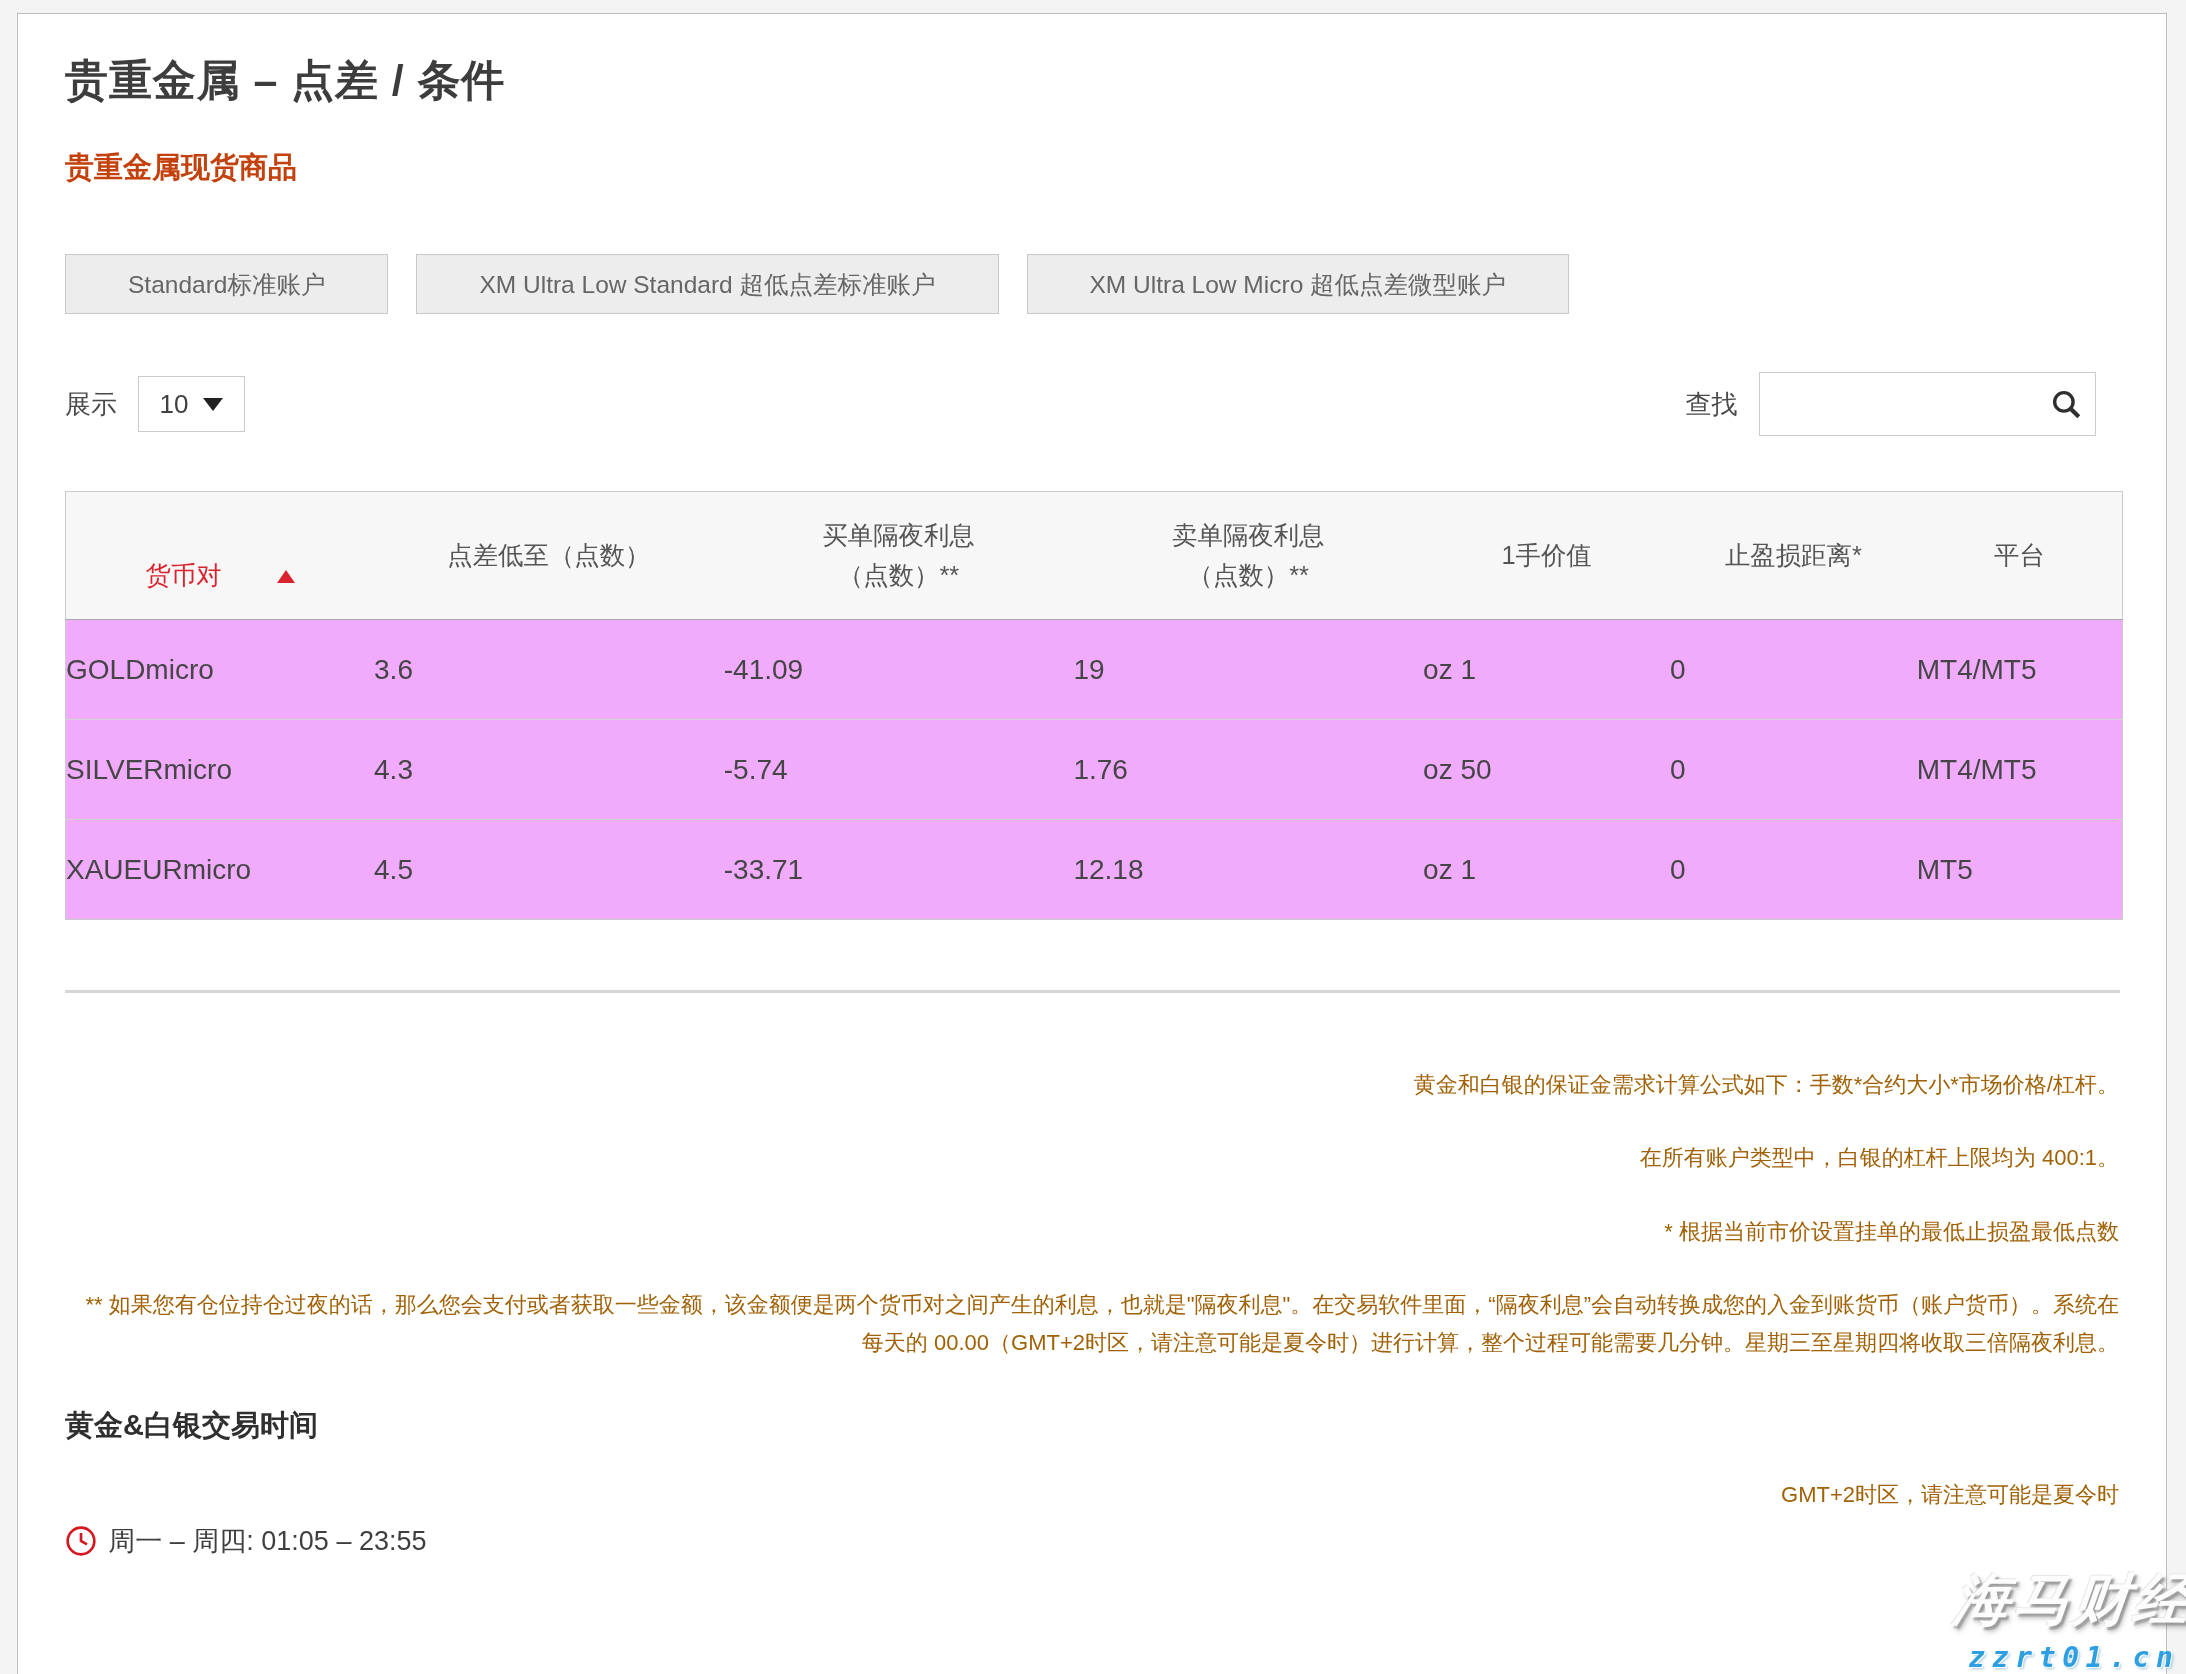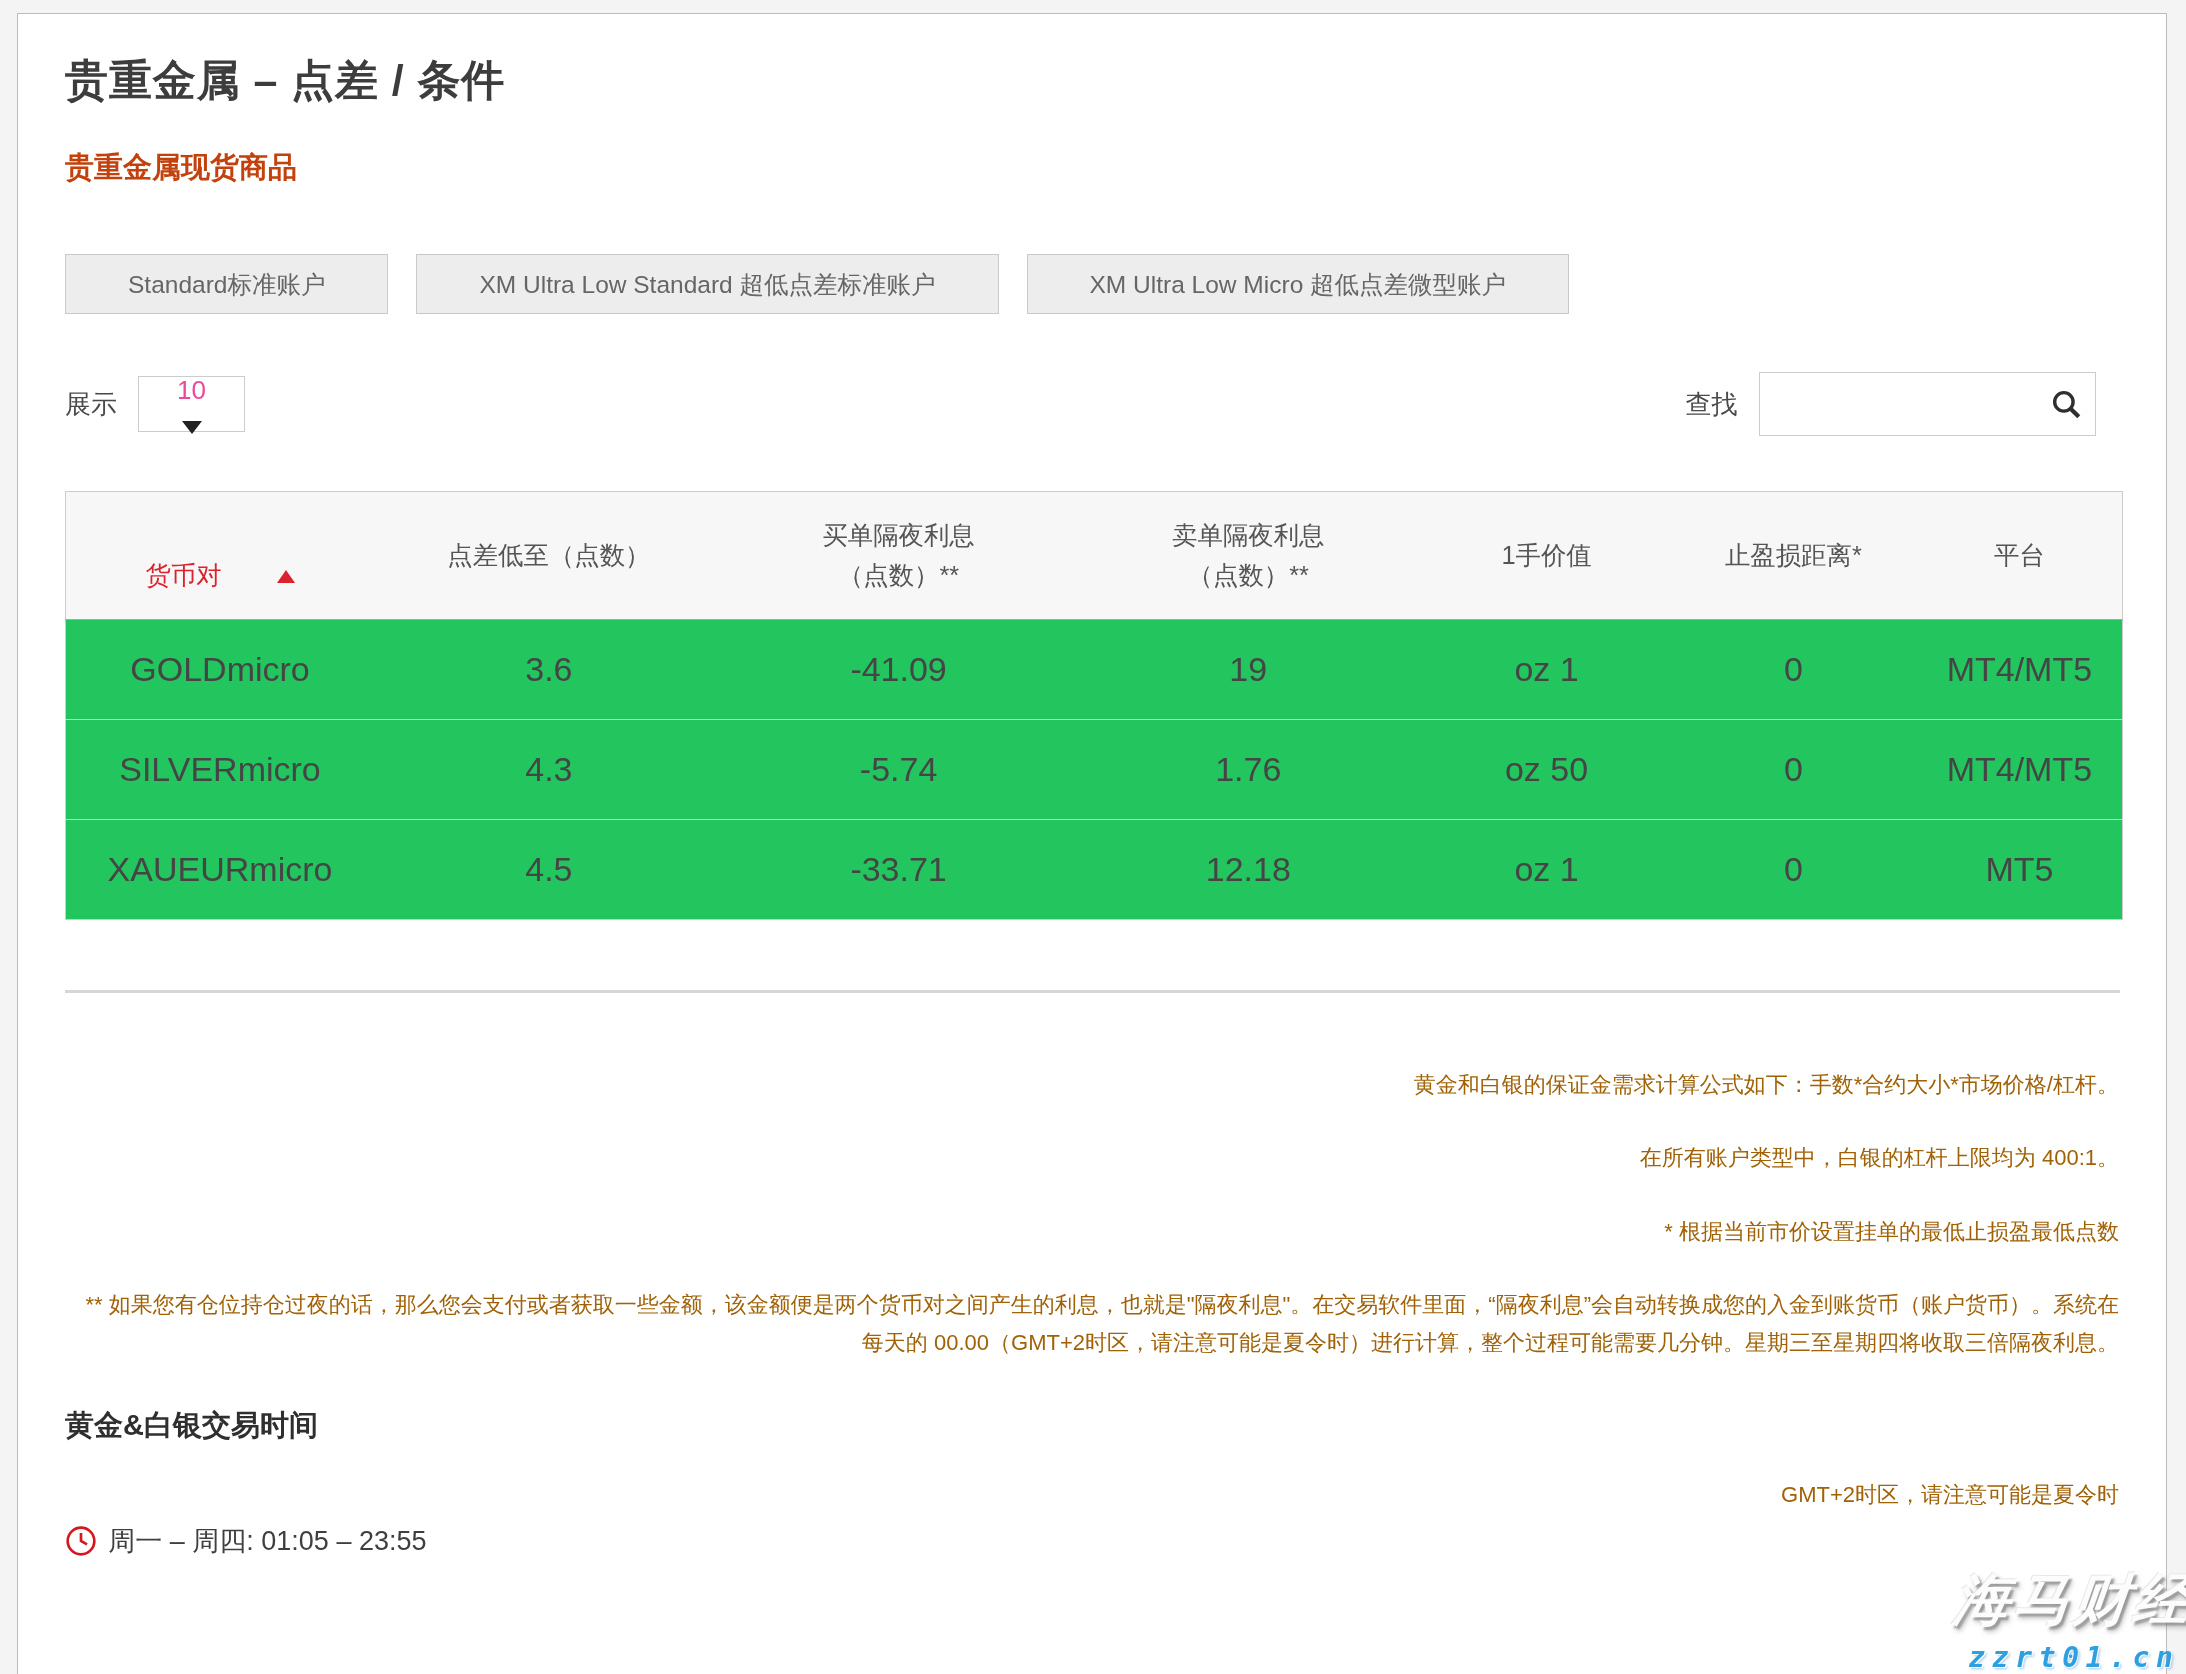--- a/index.html
+++ b/index.html
@@ -59,24 +59,23 @@
     margin-top: 58px;
     display: flex; align-items: center; justify-content: space-between;
     padding-right: 23.5px;
   }
   .show-group, .search-group { display: flex; align-items: center; gap: 21px; }
   .control-label { font-size: 26px; color: #4a4a4a; }
   .select-box {
     width: 107px; height: 56px;
     border: 1.9px solid #ccc;
     display: flex; align-items: center; justify-content: center; gap: 15px;
-    font-size: 26px; color: #ec4899;
+    font-size: 26px; color: #404040;
     cursor: pointer;
     background: #fff;
-    flex-direction: column;
   }
   .select-caret {
     width: 0; height: 0;
     border-left: 10.4px solid transparent;
     border-right: 10.4px solid transparent;
     border-top: 13px solid #222;
   }
   .search-box { position: relative; }
   .search-box input {
     width: 337px; height: 64px;
@@ -117,25 +116,25 @@
     display: inline-block;
     margin-left: 55px;
     width: 0; height: 0;
     border-left: 9.4px solid transparent;
     border-right: 9.4px solid transparent;
     border-bottom: 13px solid #d9232e;
     vertical-align: middle;
   }
   table.data td {
     height: 100px;
-    font-size: 34px;
+    font-size: 28px;
     color: #454545;
-    text-align: center;
+    text-align: left;
     border-top: 1.9px solid #d4d4d4;
-    background: #22c55e;
+    background: #f0abfc;
   }
   table.data tr:first-child td { border-top: none; }
 
   
   .table-footer {
     margin-top: 17px;
     display: flex; align-items: center; justify-content: space-between;
     padding-right: 7.5px;
   }
   .summary { font-size: 26px; color: #4a4a4a; }

